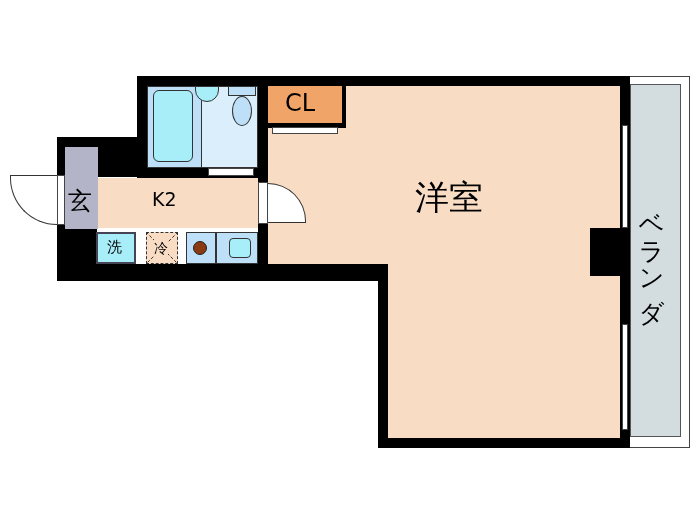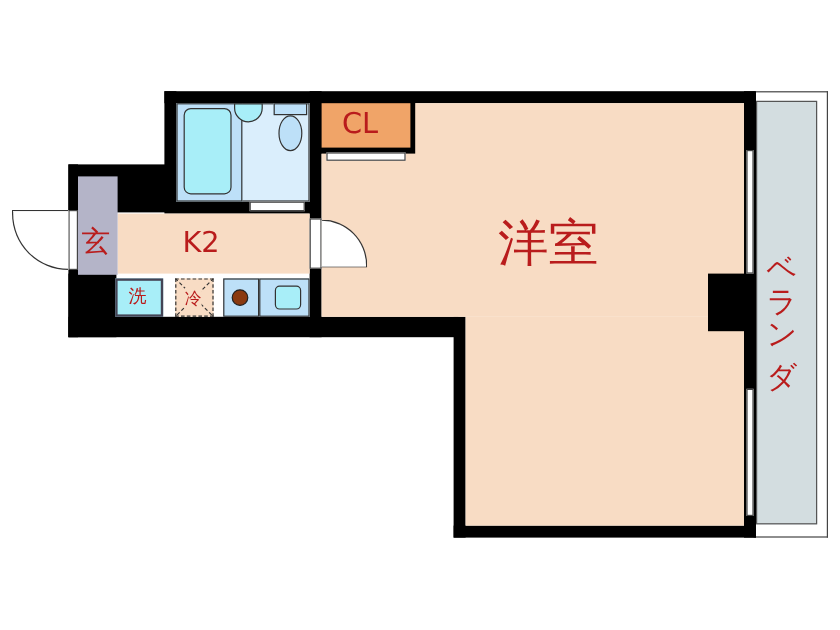--- a/index.html
+++ b/index.html
@@ -1,20 +1,20 @@
 <!DOCTYPE html>
 <html><head>
 <meta charset="utf-8">
 <style>
   html, body { margin:0; padding:0; background:#ffffff; }
   #canvas { position:relative; width:700px; height:525px; background:#ffffff; overflow:hidden; font-family:"DejaVu Sans", sans-serif; }
   .abs { position:absolute; box-sizing:border-box; }
   .wall { background:#000000; }
   .room { background:#f8dcc4; }
-  .label { position:absolute; color:#b91c1c; white-space:nowrap; }
+  .label { position:absolute; color:#000000; white-space:nowrap; }
   .serif { font-family:"DejaVu Serif", serif; }
 </style>
 </head>
 <body>
 
 <div id="canvas">
 
   <div class="abs" style="left:628px;top:76px;width:62px;height:372px;border:1px solid #444;border-left:none;background:#fff;"></div>
   <div class="abs" style="left:630px;top:84px;width:51px;height:353px;background:#d3dde0;border:1px solid #555;"></div>
   <div class="label" style="left:640px;top:196px;width:30px;font-size:25px;line-height:38px;writing-mode:vertical-rl;">ベランダ</div>
@@ -60,24 +60,24 @@
   <div class="abs wall" style="left:264px;top:84px;width:82px;height:44px;"></div>
   <div class="abs" style="left:268px;top:86px;width:74px;height:37px;background:#f0a468;"></div>
   <div class="label" style="left:285px;top:89px;font-size:24px;">CL</div>
   <div class="abs" style="left:272px;top:127px;width:66px;height:7px;background:#fff;border:1px solid #444;"></div>
 
   <div class="abs wall" style="left:590px;top:228px;width:40px;height:48px;"></div>
 
   <div class="abs" style="left:622px;top:125px;width:6px;height:103px;background:#fff;border:1px solid #444;"></div>
   <div class="abs" style="left:622px;top:324px;width:6px;height:106px;background:#fff;border:1px solid #444;"></div>
 
-  <div class="label serif" style="left:415px;top:175px;font-size:42px;">洋室</div>
+  <div class="label serif" style="left:415px;top:175px;font-size:34px;">洋室</div>
 
   <div class="abs room" style="left:98px;top:178px;width:160px;height:50px;"></div>
-  <div class="label" style="left:152px;top:188px;font-size:24px;">K2</div>
+  <div class="label" style="left:152px;top:188px;font-size:19px;">K2</div>
 
   <div class="abs" style="left:258px;top:182px;width:10px;height:42px;background:#fff;border:1px solid #444;"></div>
   <div class="abs" style="left:268px;top:183px;width:38px;height:40px;background:#fff;border:1px solid #333;border-left:none;border-radius:0 40px 0 0;"></div>
 
   <div class="abs" style="left:65px;top:147px;width:33px;height:82px;background:#b4b4c8;"></div>
   <div class="label" style="left:68px;top:185px;font-size:24px;">玄</div>
   <div class="abs" style="left:57px;top:175px;width:8px;height:50px;background:#fff;border:1px solid #444;"></div>
   <div class="abs" style="left:10px;top:175px;width:47px;height:50px;background:#fff;border:1px solid #333;border-right:none;border-top:1px solid #333;border-radius:0 0 0 50px;"></div>
 
   <div class="abs" style="left:96px;top:232px;width:40px;height:32px;background:#a8eef8;border:2px solid #445;"></div>

